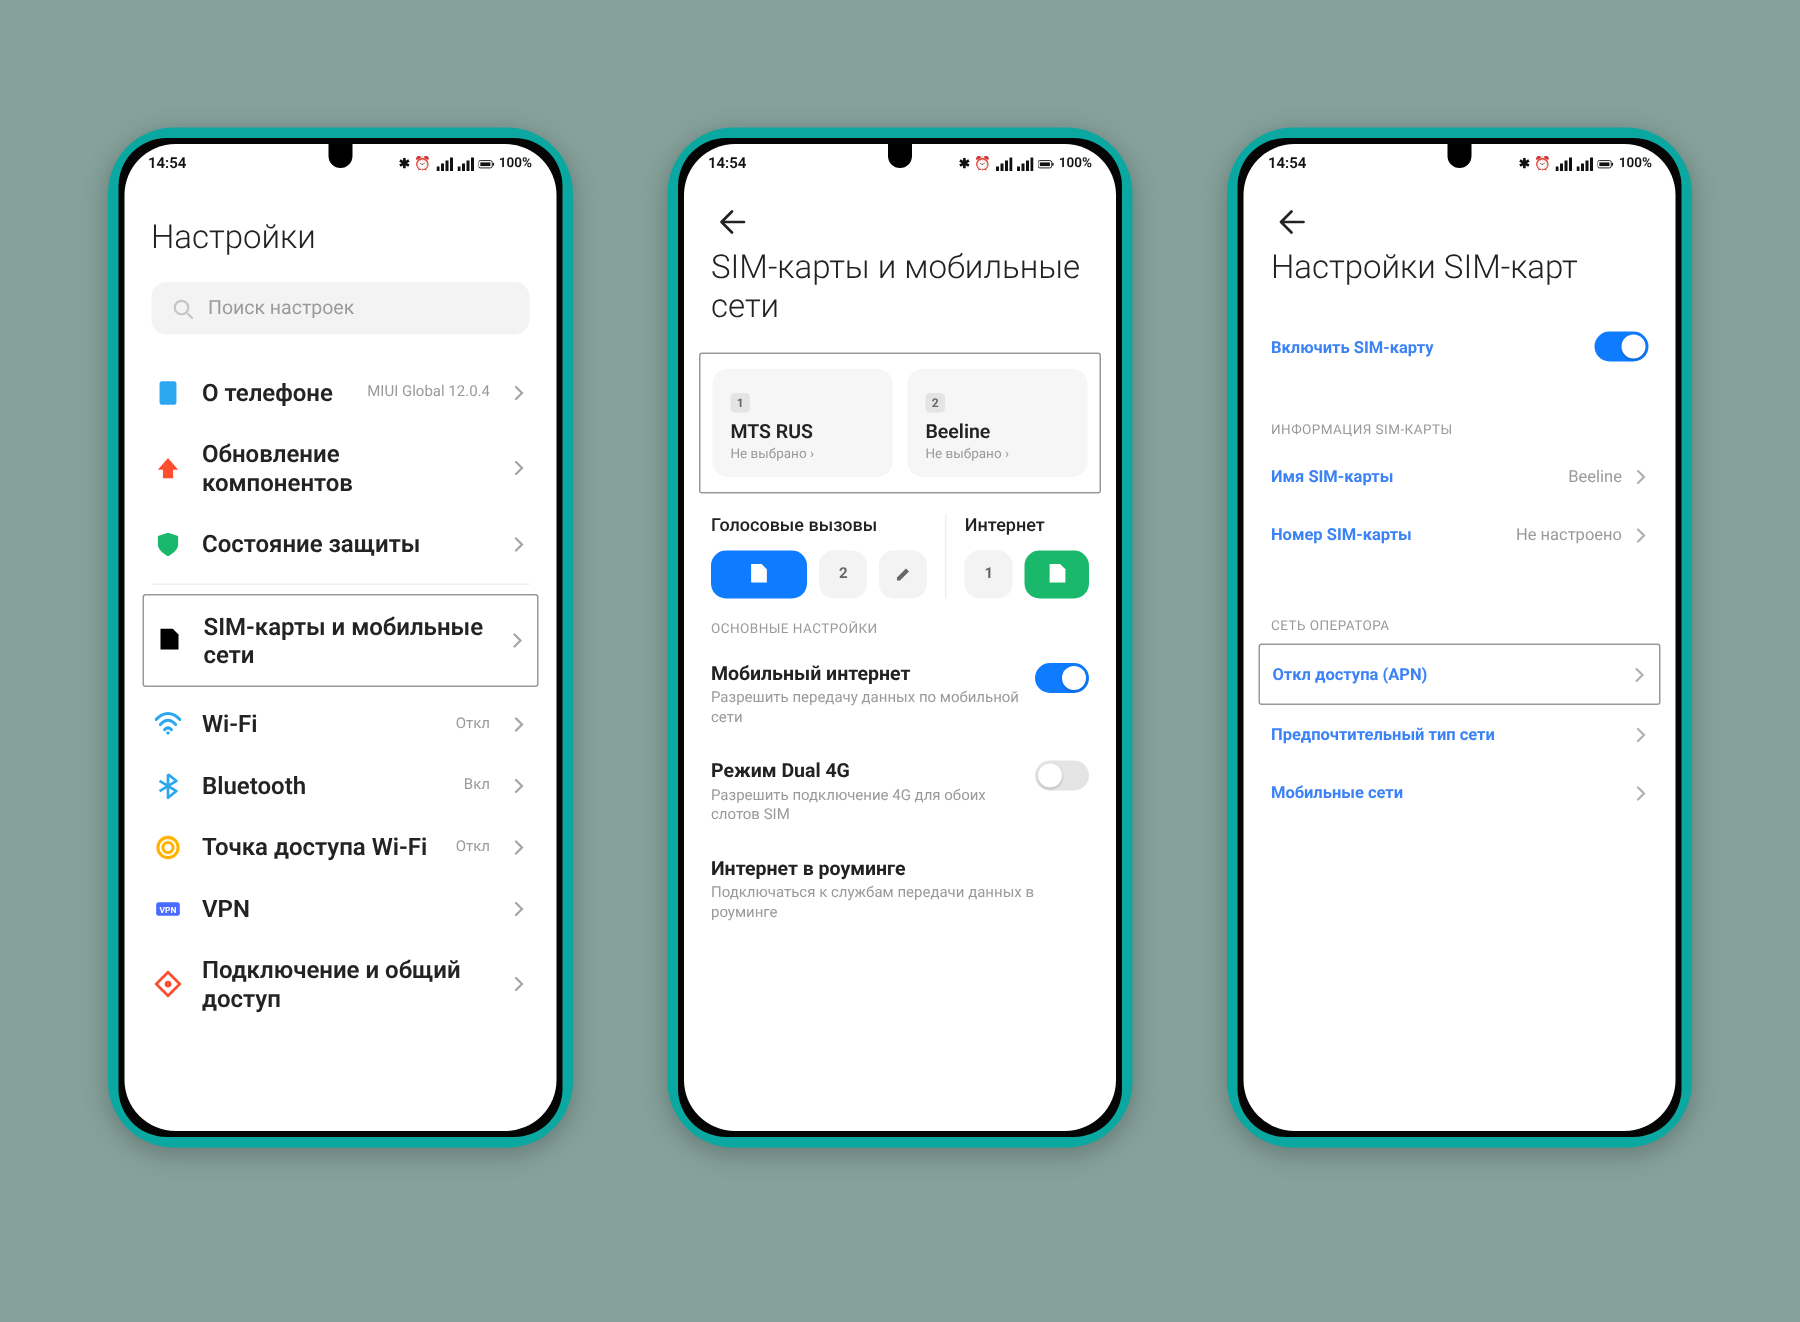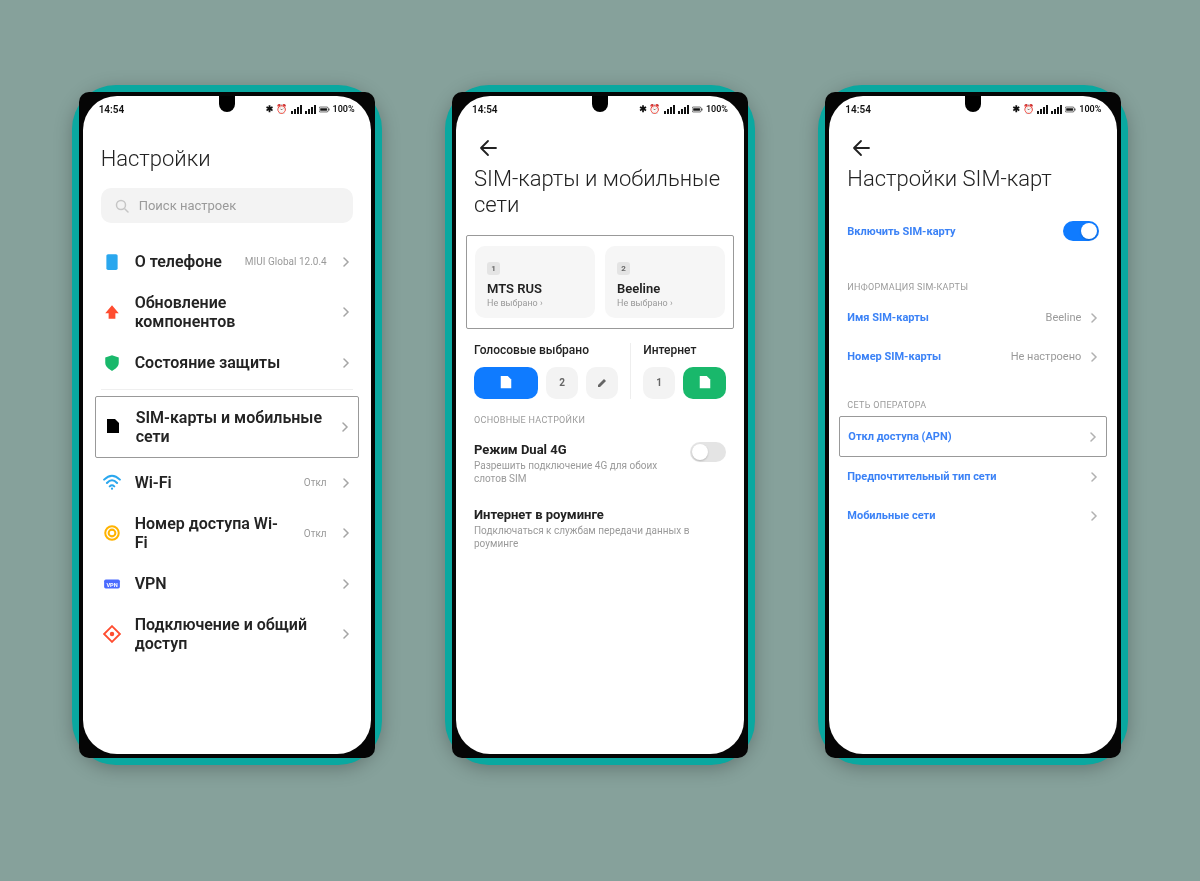--- a/index.html
+++ b/index.html
@@ -19,21 +19,21 @@
     background: #0aa8a0;
     border-radius: 44px;
     padding: 7px;
     position: relative;
     box-shadow: 0 4px 18px rgba(0,0,0,.25);
   }
   .phone-inner {
     width: 100%;
     height: 100%;
     background: #050505;
-    border-radius: 10px;
+    border-radius: 32px;
     padding: 4px;
   }
   .screen {
     width: 100%;
     height: 100%;
     background: #fff;
     border-radius: 34px;
     overflow: hidden;
     position: relative;
     display: flex;
@@ -334,25 +334,37 @@
             </span>
         <span class="lbl">Wi-Fi</span>
         <span class="val">Откл</span>
         <svg class="chev" viewBox="0 0 6 10">
               <use href="#chev-r"></use>
             </svg>
       </div>
       <div class="list-item">
         <span class="ic">
               <svg viewBox="0 0 16 16">
+                <path d="M8 1 V15 L13 11 L3 5 M8 1 L13 5 L3 11" stroke="#2aa7ee" stroke-width="1.6" fill="none" stroke-linejoin="round"></path>
+              </svg>
+            </span>
+        <span class="lbl">Bluetooth</span>
+        <span class="val">Вкл</span>
+        <svg class="chev" viewBox="0 0 6 10">
+              <use href="#chev-r"></use>
+            </svg>
+      </div>
+      <div class="list-item">
+        <span class="ic">
+              <svg viewBox="0 0 16 16">
                 <circle cx="8" cy="8" r="3" fill="none" stroke="#ffb300" stroke-width="1.8"></circle>
                 <circle cx="8" cy="8" r="6" fill="none" stroke="#ffb300" stroke-width="1.8"></circle>
               </svg>
             </span>
-        <span class="lbl">Номер доступа Wi-Fi</span>
+        <span class="lbl">Точка доступа Wi-Fi</span>
         <span class="val">Откл</span>
         <svg class="chev" viewBox="0 0 6 10">
               <use href="#chev-r"></use>
             </svg>
       </div>
       <div class="list-item">
         <span class="ic">
               <svg viewBox="0 0 16 16">
                 <rect x="1" y="4" width="14" height="8" rx="1.5" fill="#4a6bff"></rect>
                 <text x="8" y="10.5" font-size="5" text-anchor="middle" fill="#fff" font-weight="700">VPN</text>
@@ -417,21 +429,21 @@
         </div>
         <div class="sim-card">
           <span class="sim-num-badge">2</span>
           <div class="sim-name">Beeline</div>
           <div class="sim-sub"><span>Не выбрано</span> ›</div>
         </div>
       </div>
 
       <div class="selector-row">
         <div class="selector-col half1">
-          <div class="sel-label">Голосовые выбрано</div>
+          <div class="sel-label">Голосовые вызовы</div>
           <div class="chip-row">
             <div class="chip wide blue">
                   <svg width="14" height="14" viewBox="0 0 16 16">
                     <use href="#sim-ico" fill="#fff"></use>
                   </svg>
                 </div>
             <div class="chip sm gray">2</div>
             <div class="chip sm gray">
                   <svg width="10" height="10" viewBox="0 0 10 10">
                     <path d="M1 9 L1 7 L7 1 L9 3 L3 9 Z" fill="#666"></path>
@@ -449,20 +461,27 @@
                   </svg>
                 </div>
           </div>
         </div>
       </div>
 
       <div class="section-label">ОСНОВНЫЕ НАСТРОЙКИ</div>
 
       <div class="setting-row">
         <div class="txt">
+          <div class="ttl">Мобильный интернет</div>
+          <div class="sub">Разрешить передачу данных по мобильной сети</div>
+        </div>
+        <div class="toggle on"></div>
+      </div>
+      <div class="setting-row">
+        <div class="txt">
           <div class="ttl">Режим Dual 4G</div>
           <div class="sub">Разрешить подключение 4G для обоих слотов SIM</div>
         </div>
         <div class="toggle off"></div>
       </div>
       <div class="setting-row">
         <div class="txt">
           <div class="ttl">Интернет в роуминге</div>
           <div class="sub">Подключаться к службам передачи данных в роуминге</div>
         </div>
@@ -520,21 +539,21 @@
       <div class="row3">
         <div class="ttl">Номер SIM-карты</div>
         <div class="right">
           <span class="val">Не настроено</span>
           <svg class="chev" viewBox="0 0 6 10">
                 <use href="#chev-r"></use>
               </svg>
         </div>
       </div>
 
-      <div class="section-label" style="margin-top:24px">СЕТЬ ОПЕРАТОРА</div>
+      <div class="section-label" style="margin-top:37px">СЕТЬ ОПЕРАТОРА</div>
 
       <div class="row3 boxed">
         <div class="ttl">Откл доступа (APN)</div>
         <div class="right">
               <svg class="chev" viewBox="0 0 6 10">
                 <use href="#chev-r"></use>
               </svg>
             </div>
       </div>
       <div class="row3">

